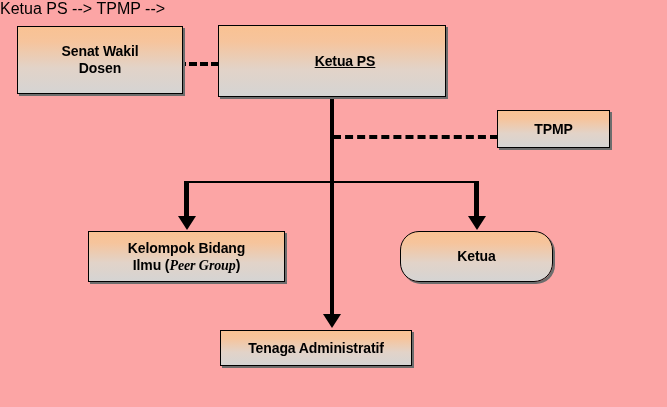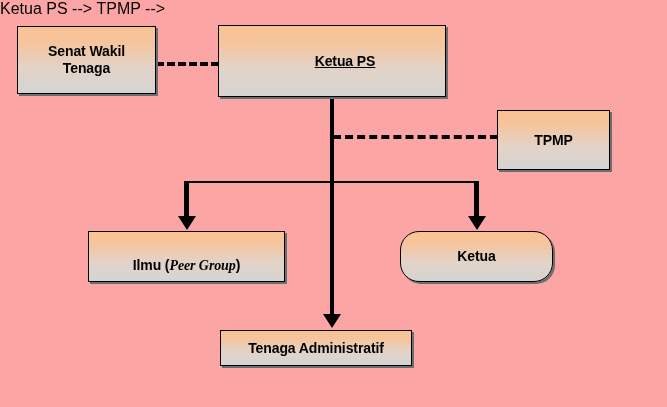--- a/index.html
+++ b/index.html
@@ -111,34 +111,34 @@
 
   
   <div class="conn vline-arrowstem" style="left:474px; top:181px; height:37px;"></div>
   <div class="arrow-down" style="left:468px; top:216px;"></div>
 
   
   <div class="arrow-down" style="left:323px; top:314px;"></div>
 
   
 
-  <div class="node" style="left:17px; top:26px; width:139px; height:68px;">
-    <span class="label"><span>Senat Wakil</span><br><span>Tenaga</span></span>
+  <div class="node" style="left:17px; top:26px; width:166px; height:68px;">
+    <span class="label"><span>Senat Wakil</span><br><span>Dosen</span></span>
   </div>
 
   <div class="node" style="left:218px; top:25px; width:228px; height:72px;">
     <span class="label"><span class="underline">Ketua PS</span><br></span>
   </div>
 
-  <div class="node" style="left:497px; top:110px; width:113px; height:60px;">
+  <div class="node" style="left:497px; top:110px; width:113px; height:38px;">
     <span class="label">TPMP</span>
   </div>
 
   <div class="node" style="left:88px; top:231px; width:197px; height:51px;">
-    <span class="label"><br><span>Ilmu (</span><span class="ital">Peer Group</span><span>)</span></span>
+    <span class="label"><span>Kelompok Bidang</span><br><span>Ilmu (</span><span class="ital">Peer Group</span><span>)</span></span>
   </div>
 
   <div class="node" style="left:400px; top:231px; width:153px; height:51px;border-radius:19px;">
     <span class="label"><span>Ketua</span><br></span>
   </div>
 
   <div class="node" style="left:220px; top:330px; width:192px; height:36px;">
     <span class="label">Tenaga Administratif</span>
   </div>
 

